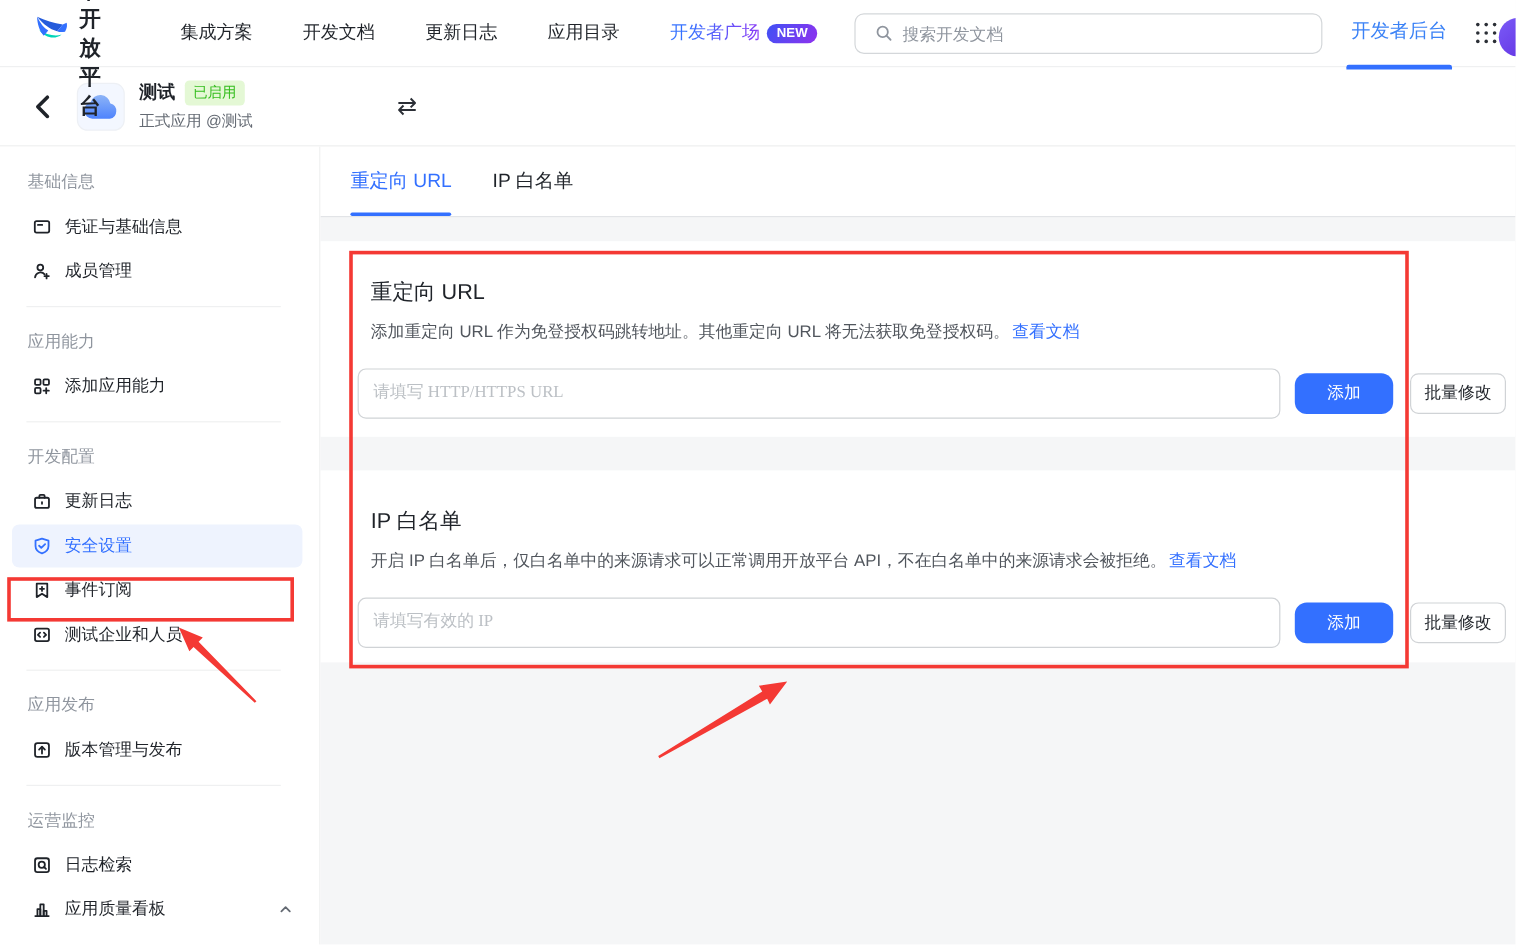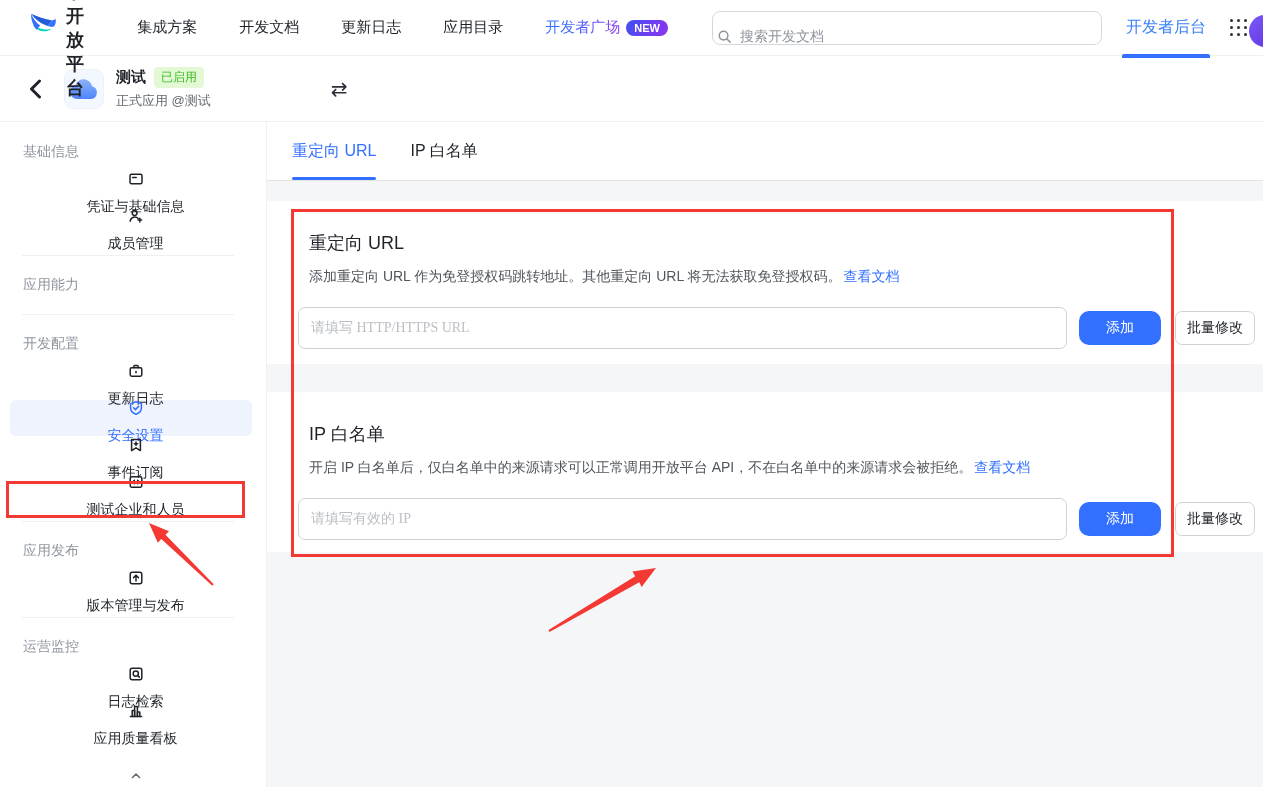--- a/index.html
+++ b/index.html
@@ -9,22 +9,22 @@
   
   .topnav { height:56px; border-bottom:1px solid #eff0f1; display:flex; align-items:center;
     padding:0 16px 0 28px; background:#fff; position:relative; z-index:5; }
   .brand { display:flex; align-items:center; gap:8px; }
   .brand-name { font-size:18px; font-weight:bold; letter-spacing:.5px; }
   .nav-menu { display:flex; align-items:center; margin-left:48px; gap:42px; }
   .nav-item { font-size:15px; font-weight:500; cursor:pointer; white-space:nowrap; display:flex; align-items:center; gap:6px;}
   .nav-item .grad-text { background:linear-gradient(90deg,#3370ff 20%,#8a3bf5); -webkit-background-clip:text; background-clip:text; color:transparent; }
   .new-badge { font-size:11px; font-weight:bold; color:#fff; padding:2px 8px; border-radius:10px;
     background:linear-gradient(120deg,#3f51f5,#8f32ee); }
-  .search-box { margin-left:44px; flex:0 0 390px; height:34px; border:1px solid #d4d7da; border-radius:8px;
-    display:flex; align-items:flex-end; padding:0 4px; gap:8px; background:#fff; }
+  .search-box { margin-left:31px; flex:0 0 390px; height:34px; border:1px solid #d4d7da; border-radius:8px;
+    display:flex; align-items:center; padding:0 16px; gap:8px; background:#fff; }
   .search-box input { border:none; outline:none; flex:1; font-size:14px; font-family:inherit; color:#1f2329; }
   .search-box input::placeholder { color:#8f959e; }
   .console-link { margin-left:22px; font-size:16px; color:#3b82f6; cursor:pointer; position:relative;
     padding:0 2px; height:60px; line-height:58px; white-space:nowrap; }
   .console-link::after { content:""; position:absolute; left:-2px; right:-2px; bottom:0; height:4px; background:#3370ff; border-radius:2px 2px 0 0;}
   .grid-icon { margin-left:22px; width:17px; height:17px; display:grid; grid-template-columns:repeat(3,3px);
     grid-template-rows:repeat(3,3px); gap:4px; cursor:pointer; }
   .grid-icon span { width:3px; height:3px; background:#2b2f36; border-radius:50%; }
   .avatar-sliver { position:absolute; right:-18px; top:15px; width:32px; height:32px; border-radius:50%;
     background:linear-gradient(135deg,#7b5bf7,#5f2ee0); }
@@ -43,21 +43,21 @@
   .swap-icon { margin-left:120px; font-size:20px; color:#2b2f36; cursor:pointer; }
 
   
   .page-body { display:flex; height:665px; }
   .sidebar { width:267px; border-right:1px solid #eff0f1; background:#fff; padding-top:12px; overflow:hidden; flex:none;}
   .content { flex:1; background:#f5f6f7; overflow:hidden; }
 
   
   .side-section-label { font-size:14px; color:#8f959e; padding:9px 0 9px 23px; }
   .side-item { height:36px; margin:1px 14px 1px 10px; padding:0 8px 0 17px; display:flex; align-items:center;
-    gap:11px; font-size:14px; border-radius:6px; cursor:pointer; color:#1f2329;flex-direction:column; }
+    gap:11px; font-size:14px; border-radius:6px; cursor:pointer; color:#1f2329; }
   .side-item svg { flex:none; }
   .side-item.active { background:#eef3fe; color:#3370ff; }
   .side-item .spacer { flex:1; }
   .side-item .chev { color:#646a73; display:flex; }
   .side-divider { height:1px; background:#eff0f1; margin:11px 32px 11px 22px; }
 
   
   .tabbar { height:59px; background:#fff; border-bottom:1px solid #e2e4e7; display:flex; padding-left:25px; gap:34px; }
   .tab { font-size:16px; height:100%; display:flex; align-items:center; cursor:pointer; position:relative; color:#1f2329; white-space:nowrap;}
   .tab.active { color:#3370ff; }
@@ -191,20 +191,32 @@
             <circle cx="6.6" cy="5" r="2.4"></circle>
             <path d="M2.2 13.2 a4.6 4.6 0 0 1 8 -2.6"></path>
             <line x1="11.8" y1="10.3" x2="11.8" y2="14"></line>
             <line x1="10" y1="12.1" x2="13.7" y2="12.1"></line>
           </svg>
         </span>
       <span class="label">成员管理</span>
     </div>
       <div class="side-divider"></div>
       <div class="side-section-label">应用能力</div>
+      <div class="side-item">
+      <span class="icon" style="display: flex;">
+          <svg width="16" height="16" viewBox="0 0 16 16" fill="none" stroke="currentColor" stroke-width="1.5" stroke-linecap="round" stroke-linejoin="round">
+            <rect x="2.2" y="2.2" width="4.6" height="4.6" rx="1"></rect>
+            <rect x="9.2" y="2.2" width="4.6" height="4.6" rx="1"></rect>
+            <rect x="2.2" y="9.2" width="4.6" height="4.6" rx="1"></rect>
+            <line x1="11.5" y1="9.4" x2="11.5" y2="13.8"></line>
+            <line x1="9.3" y1="11.6" x2="13.7" y2="11.6"></line>
+          </svg>
+        </span>
+      <span class="label">添加应用能力</span>
+    </div>
       <div class="side-divider"></div>
       <div class="side-section-label">开发配置</div>
       <div class="side-item">
       <span class="icon" style="display: flex;">
           <svg width="16" height="16" viewBox="0 0 16 16" fill="none" stroke="currentColor" stroke-width="1.5" stroke-linecap="round" stroke-linejoin="round">
             <rect x="2.2" y="4.8" width="11.6" height="8.4" rx="1.4"></rect>
             <path d="M5.8 4.8 V3.4 a1 1 0 0 1 1 -1 h2.4 a1 1 0 0 1 1 1 v1.4"></path>
             <line x1="8" y1="8.4" x2="8" y2="9.8"></line>
           </svg>
         </span>

